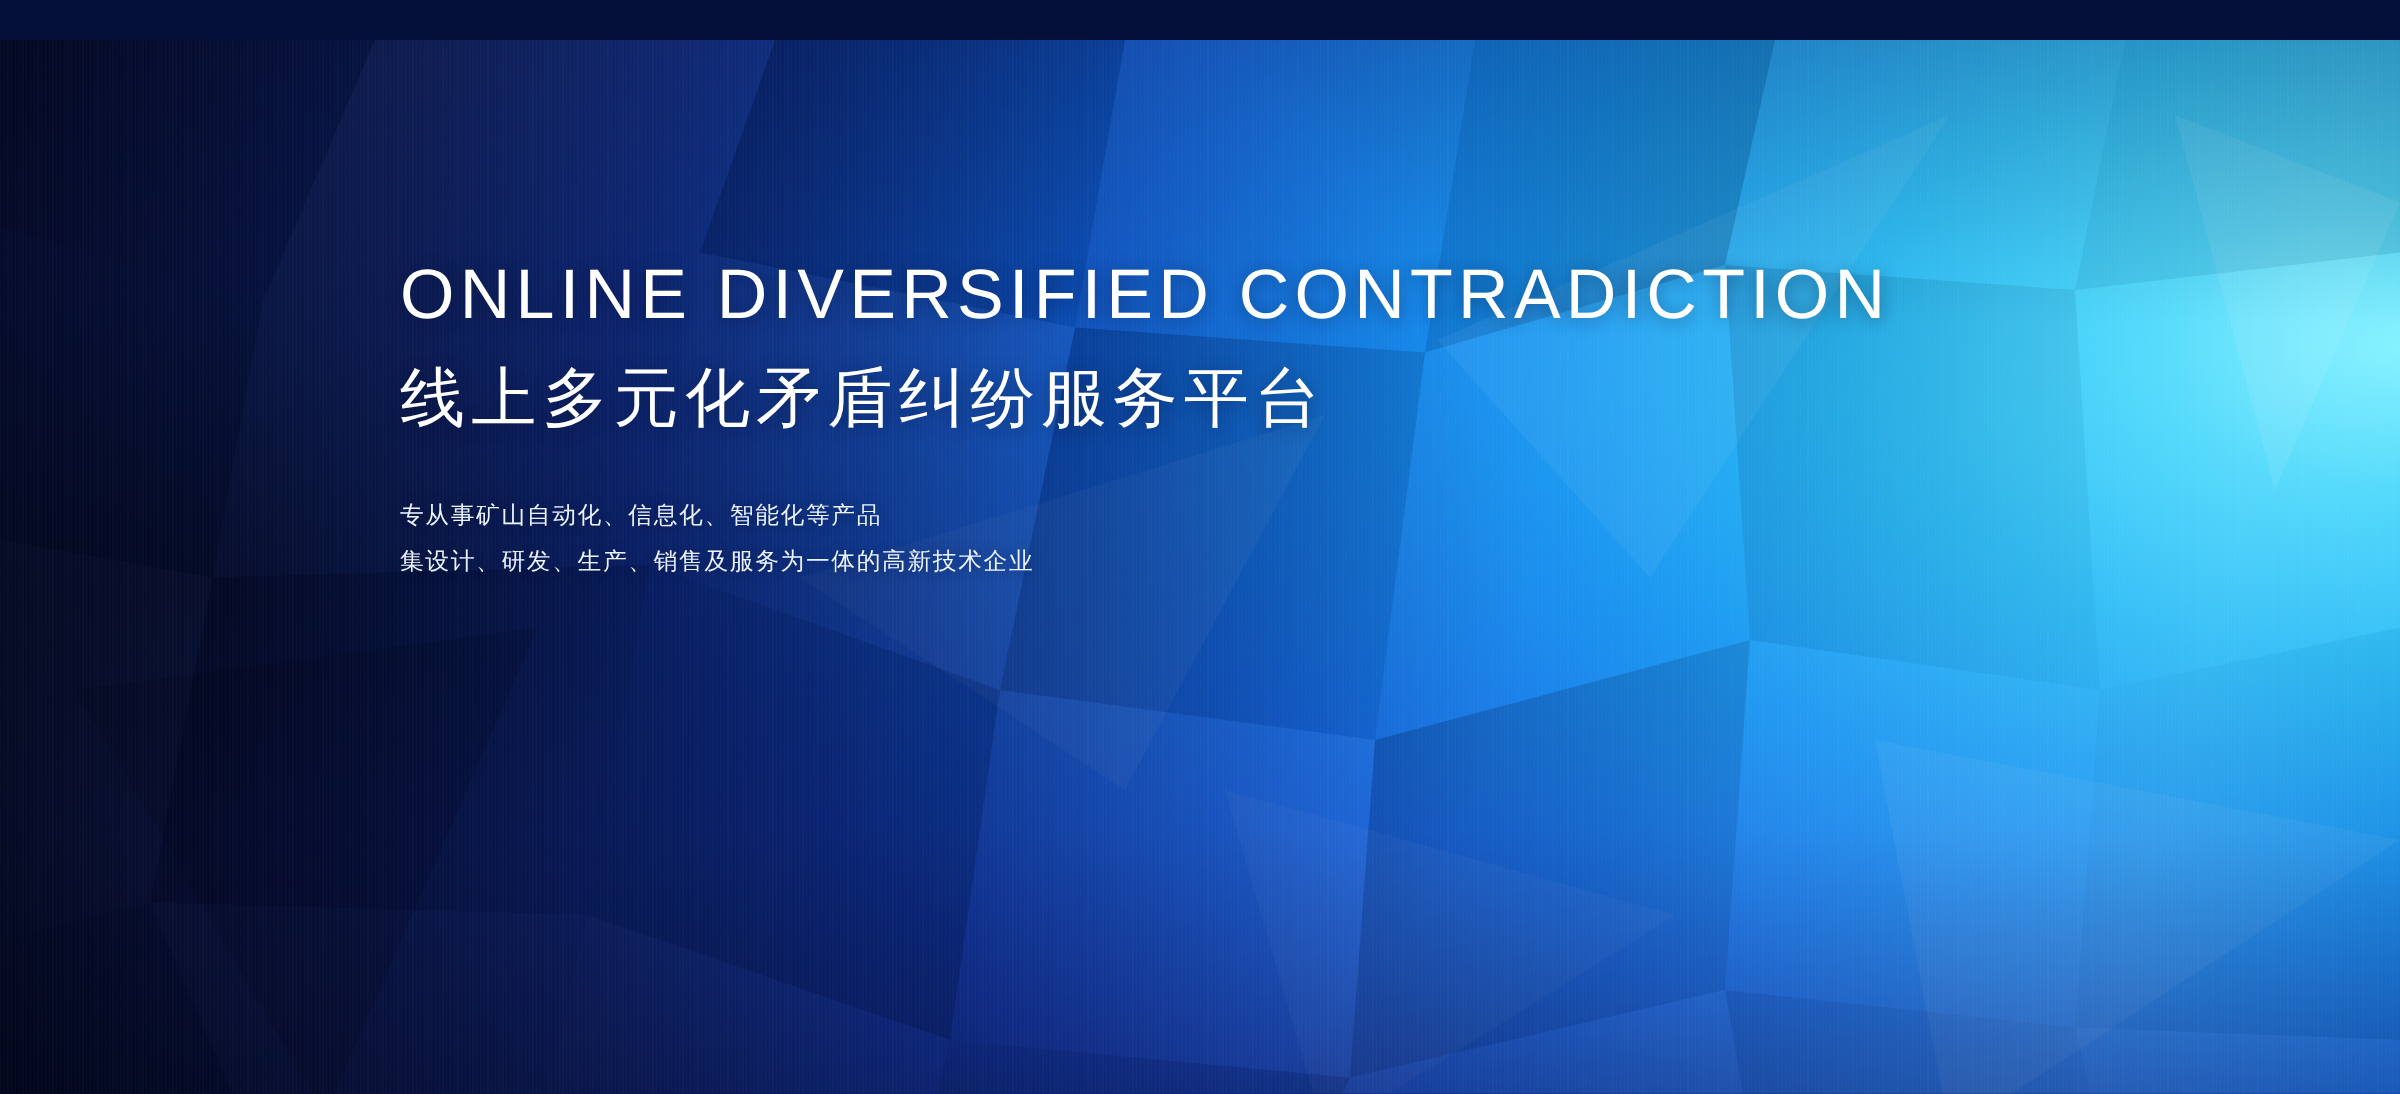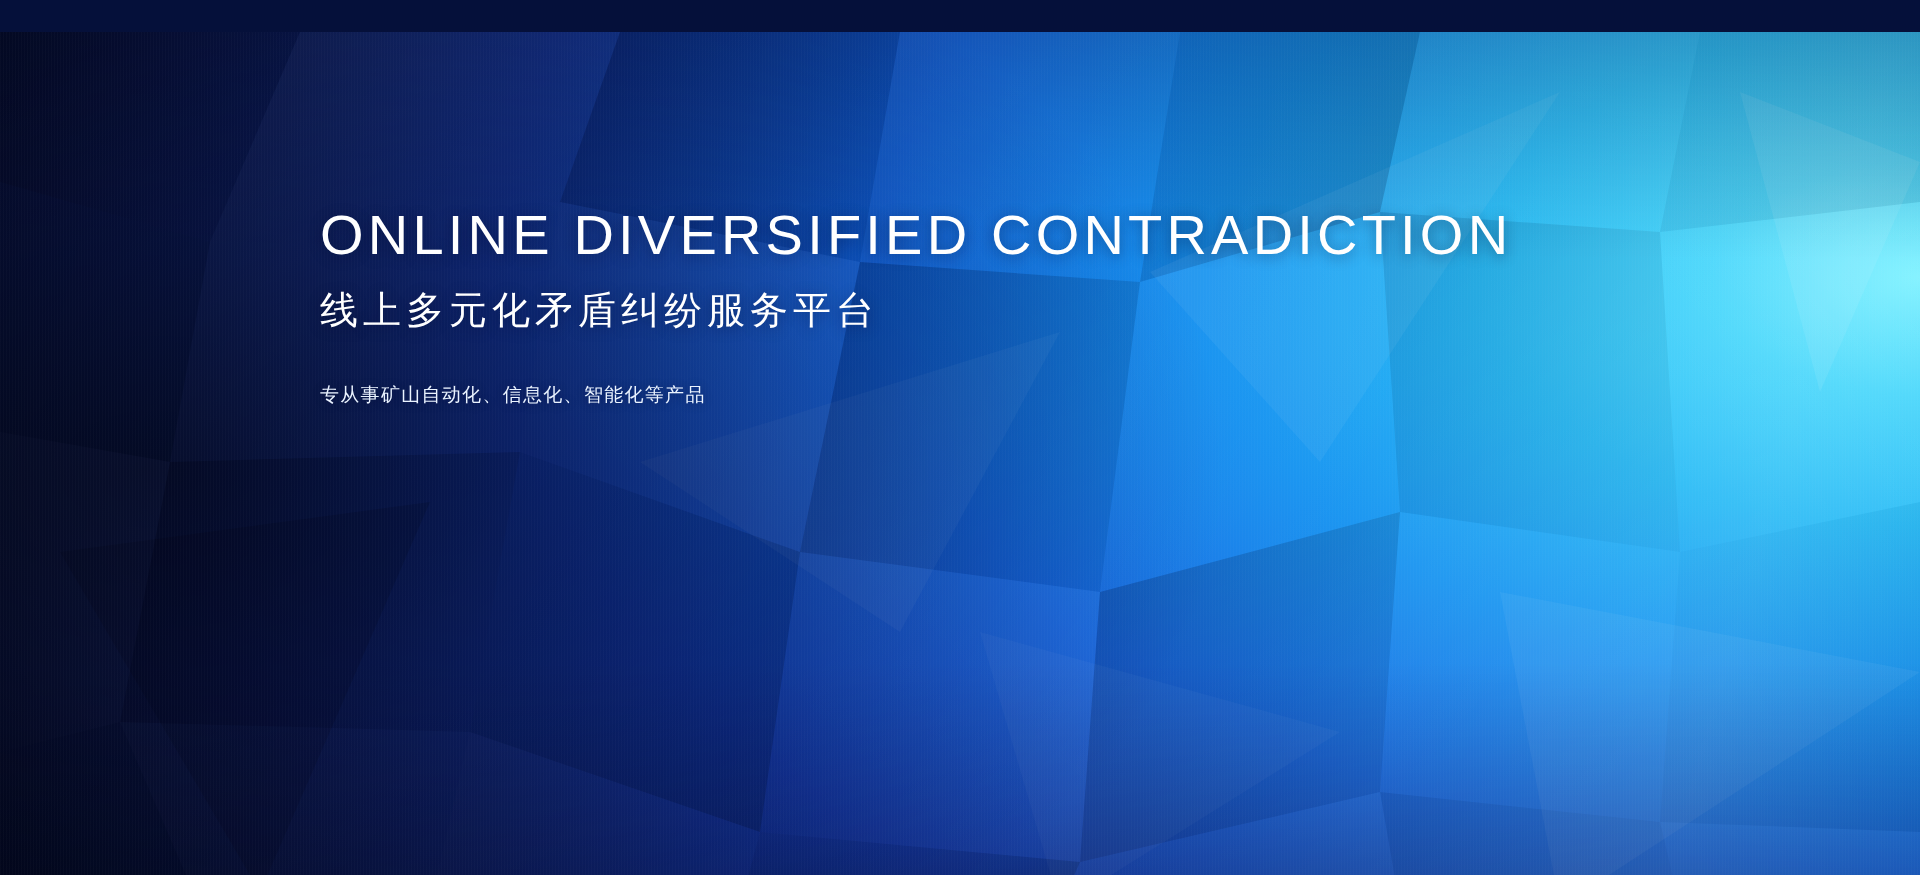--- a/index.html
+++ b/index.html
@@ -72,21 +72,21 @@
     text-transform:uppercase;
     white-space:nowrap;
     text-shadow:0 2px 14px rgba(3,12,48,.42);
   }
   .title-en .l2 { display:block; }
 
   .title-cn {
     margin-top:20px;
     color:#ffffff;
     font-family:"DejaVu Sans","Liberation Sans",sans-serif;
-    font-size:38px;
+    font-size:52px;
     line-height:1.25;
     font-weight:300;
     letter-spacing:5px;
     white-space:nowrap;
     text-shadow:0 2px 14px rgba(3,12,48,.42);
   }
 
   .desc {
     margin-top:42px;
     color:#eaf3ff;
@@ -173,16 +173,17 @@
   <div class="content">
 
     <h1 class="title-en">
       <span class="l1">ONLINE DIVERSIFIED CONTRADICTION</span>
     </h1>
 
     <h2 class="title-cn">线上多元化矛盾纠纷服务平台</h2>
 
     <p class="desc">
       <span>专从事矿山自动化、信息化、智能化等产品</span>
+      <span>集设计、研发、生产、销售及服务为一体的高新技术企业</span>
     </p>
 
   </div>
 </div>
 
 </body></html>

